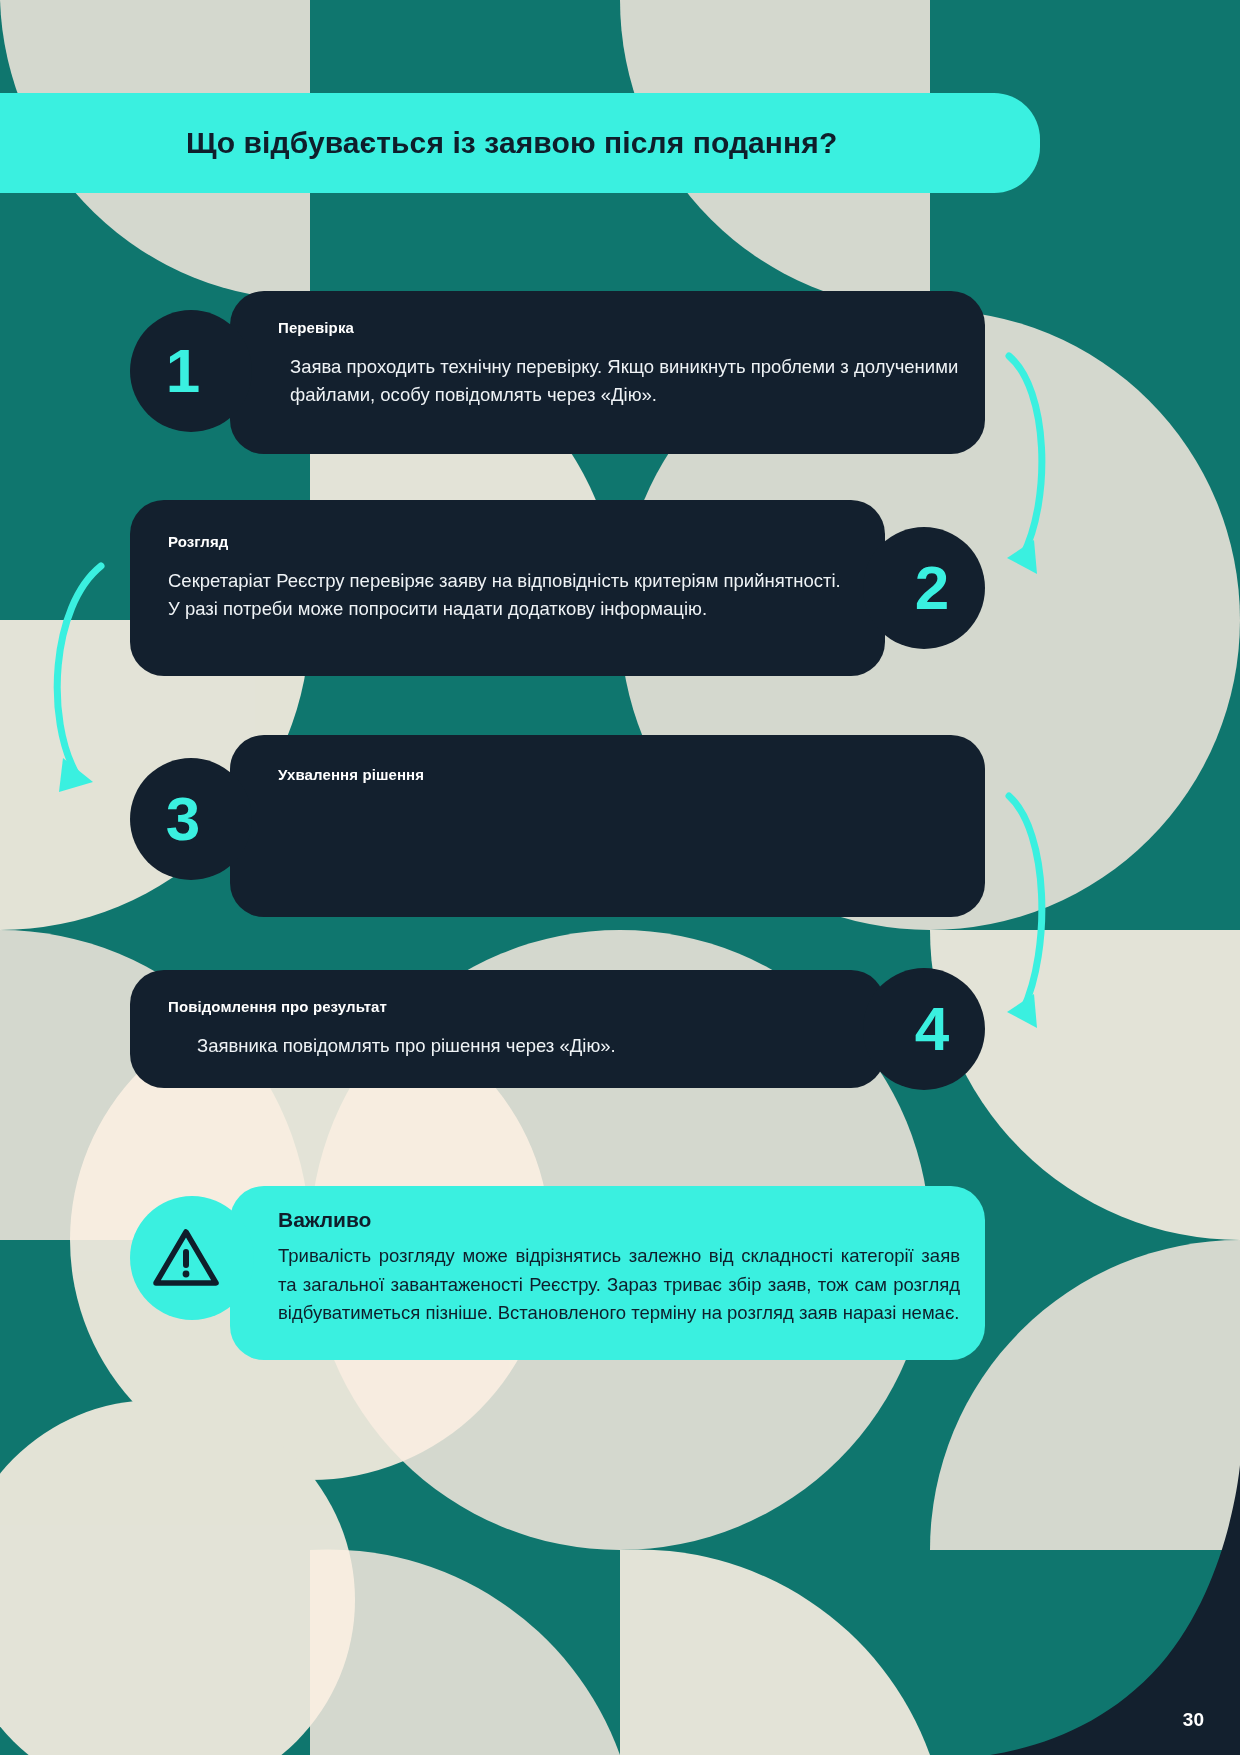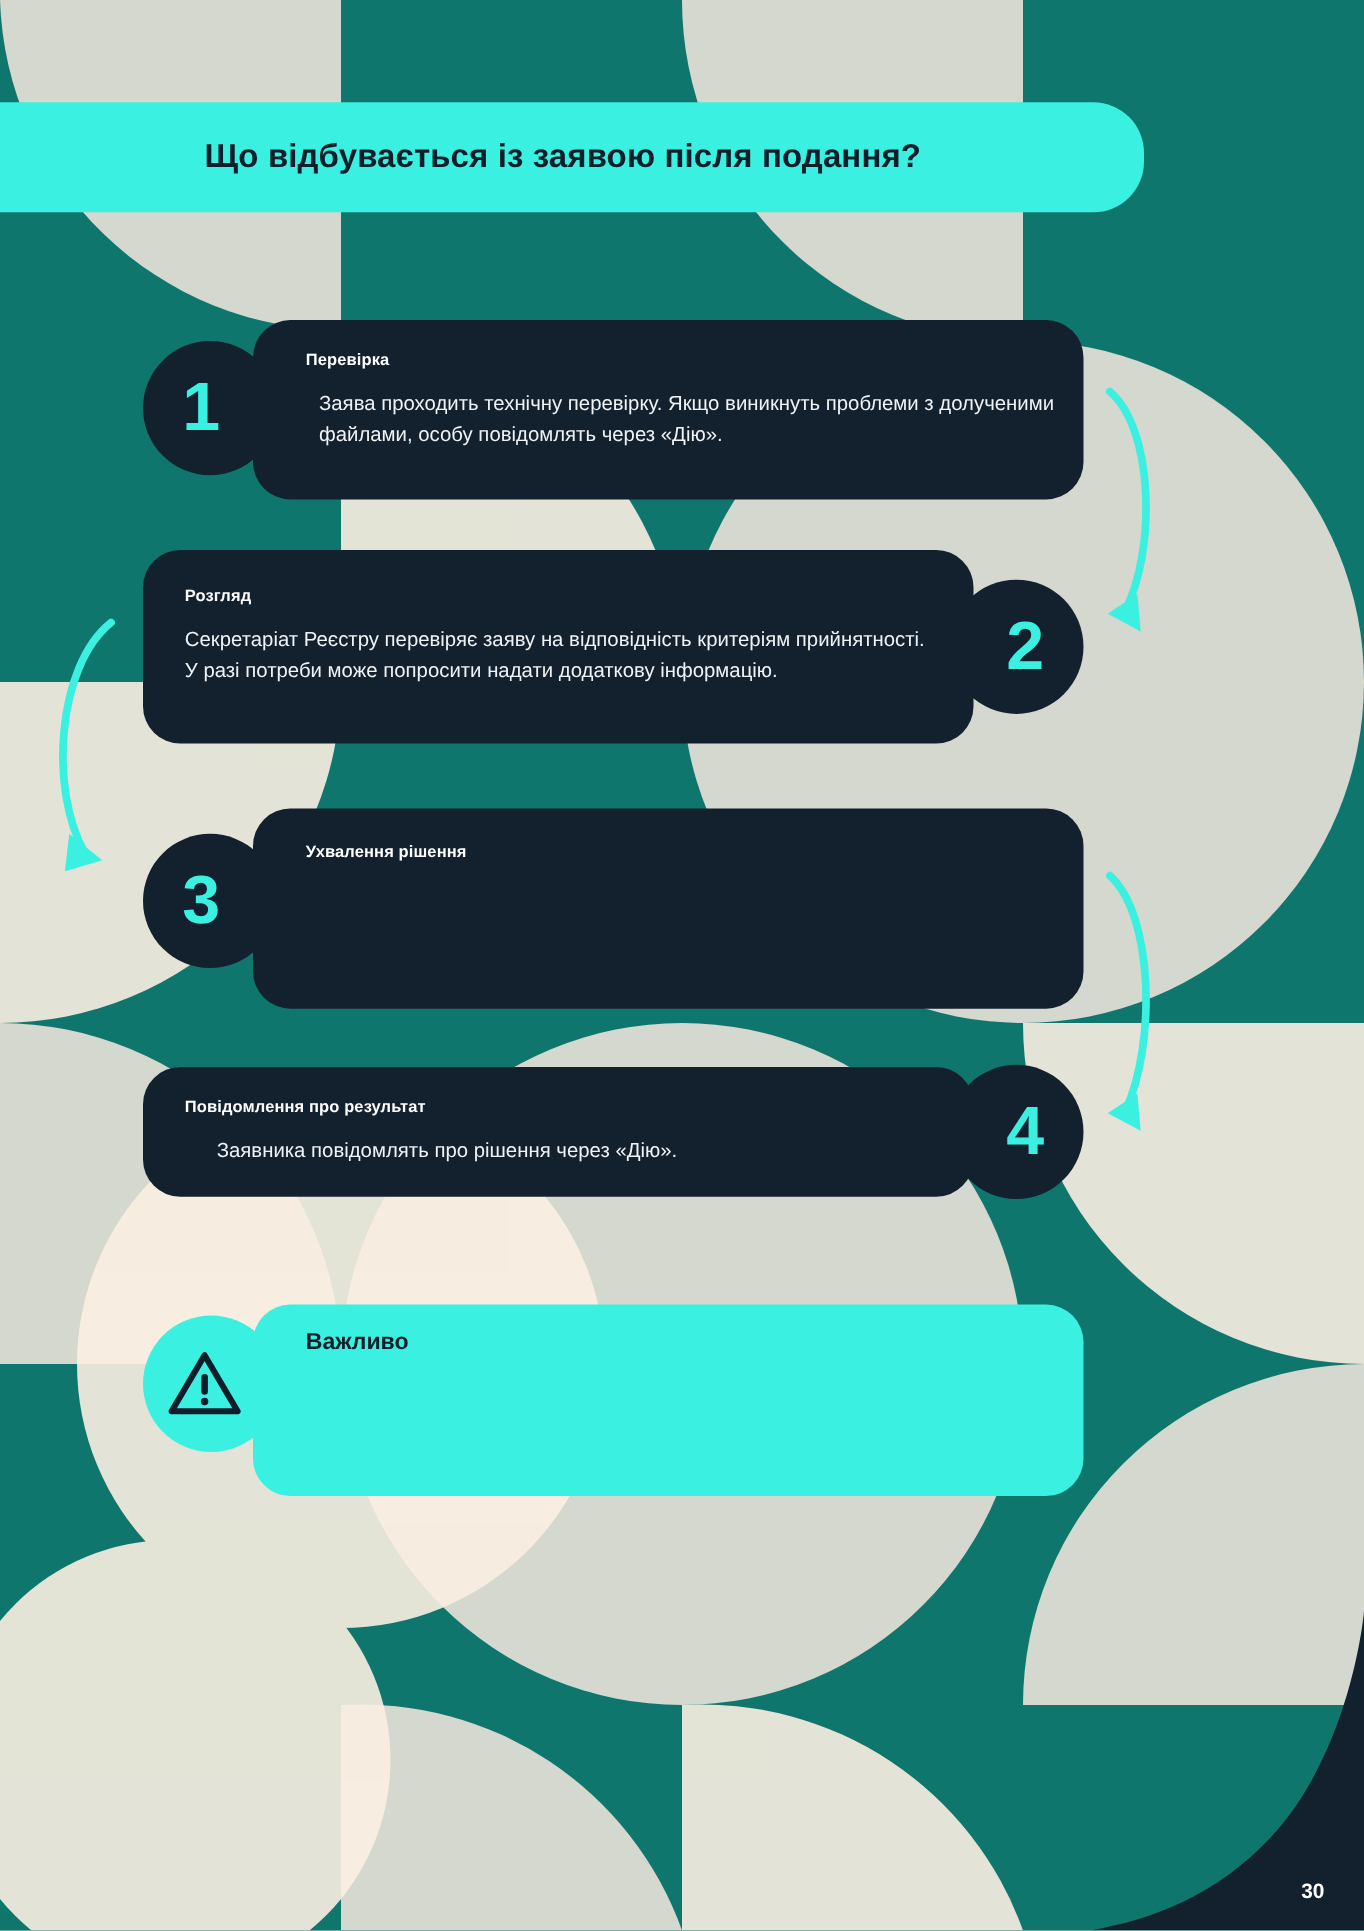--- a/index.html
+++ b/index.html
@@ -280,20 +280,21 @@
   <div id="important">
     <div class="callout-card"></div>
     <div class="badge">
       <svg class="warn-icon" width="68" height="62" viewBox="0 0 68 62">
         <path d="M34 5 L64 56 H4 Z" fill="none" stroke="#0F1E2B" stroke-width="5.5" stroke-linejoin="round"></path>
         <rect x="31" y="22" width="6" height="19" rx="3" fill="#0F1E2B"></rect>
         <circle cx="34" cy="47" r="3.4" fill="#0F1E2B"></circle>
       </svg>
     </div>
     <div class="callout-title">Важливо</div>
+    <div class="callout-body">Тривалість розгляду може відрізнятись залежно від складності категорії заяв та загальної завантаженості Реєстру. Зараз триває збір заяв, тож сам розгляд відбуватиметься пізніше. Встановленого терміну на розгляд заяв наразі немає.</div>
   </div>
 
   <svg id="corner" viewBox="0 0 250 290" preserveAspectRatio="none">
     <path d="M250,0 C250,0 240,120 170,200 C120,256 60,280 0,290 L250,290 Z" fill="#13202E"></path>
   </svg>
   <div id="page-number">30</div>
 
 </div>
 
 </body></html>

